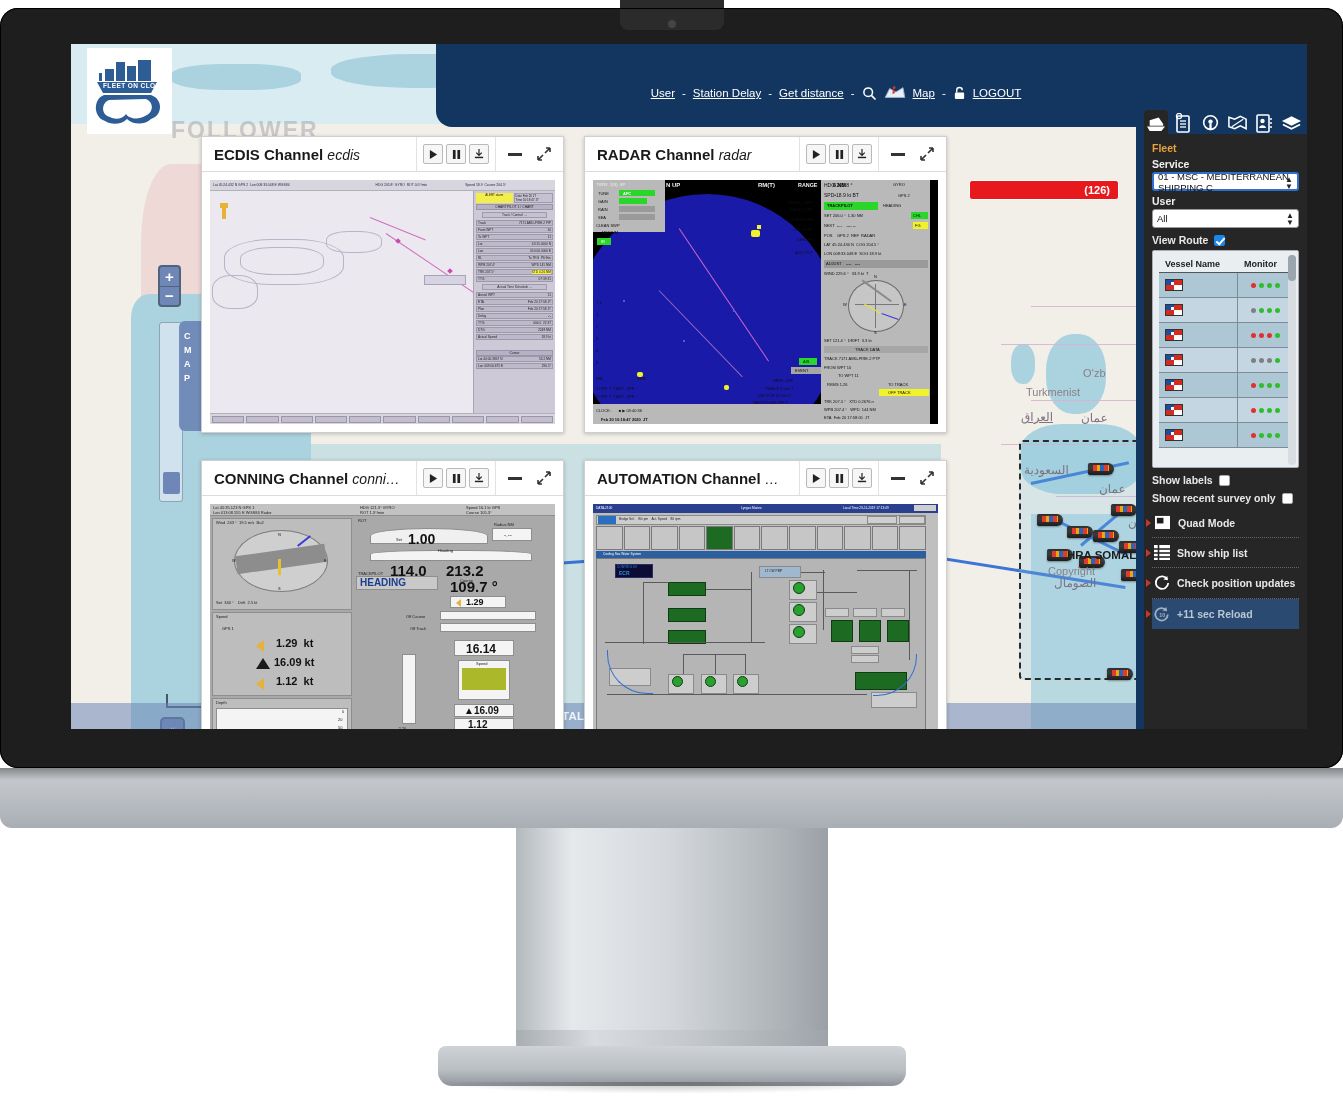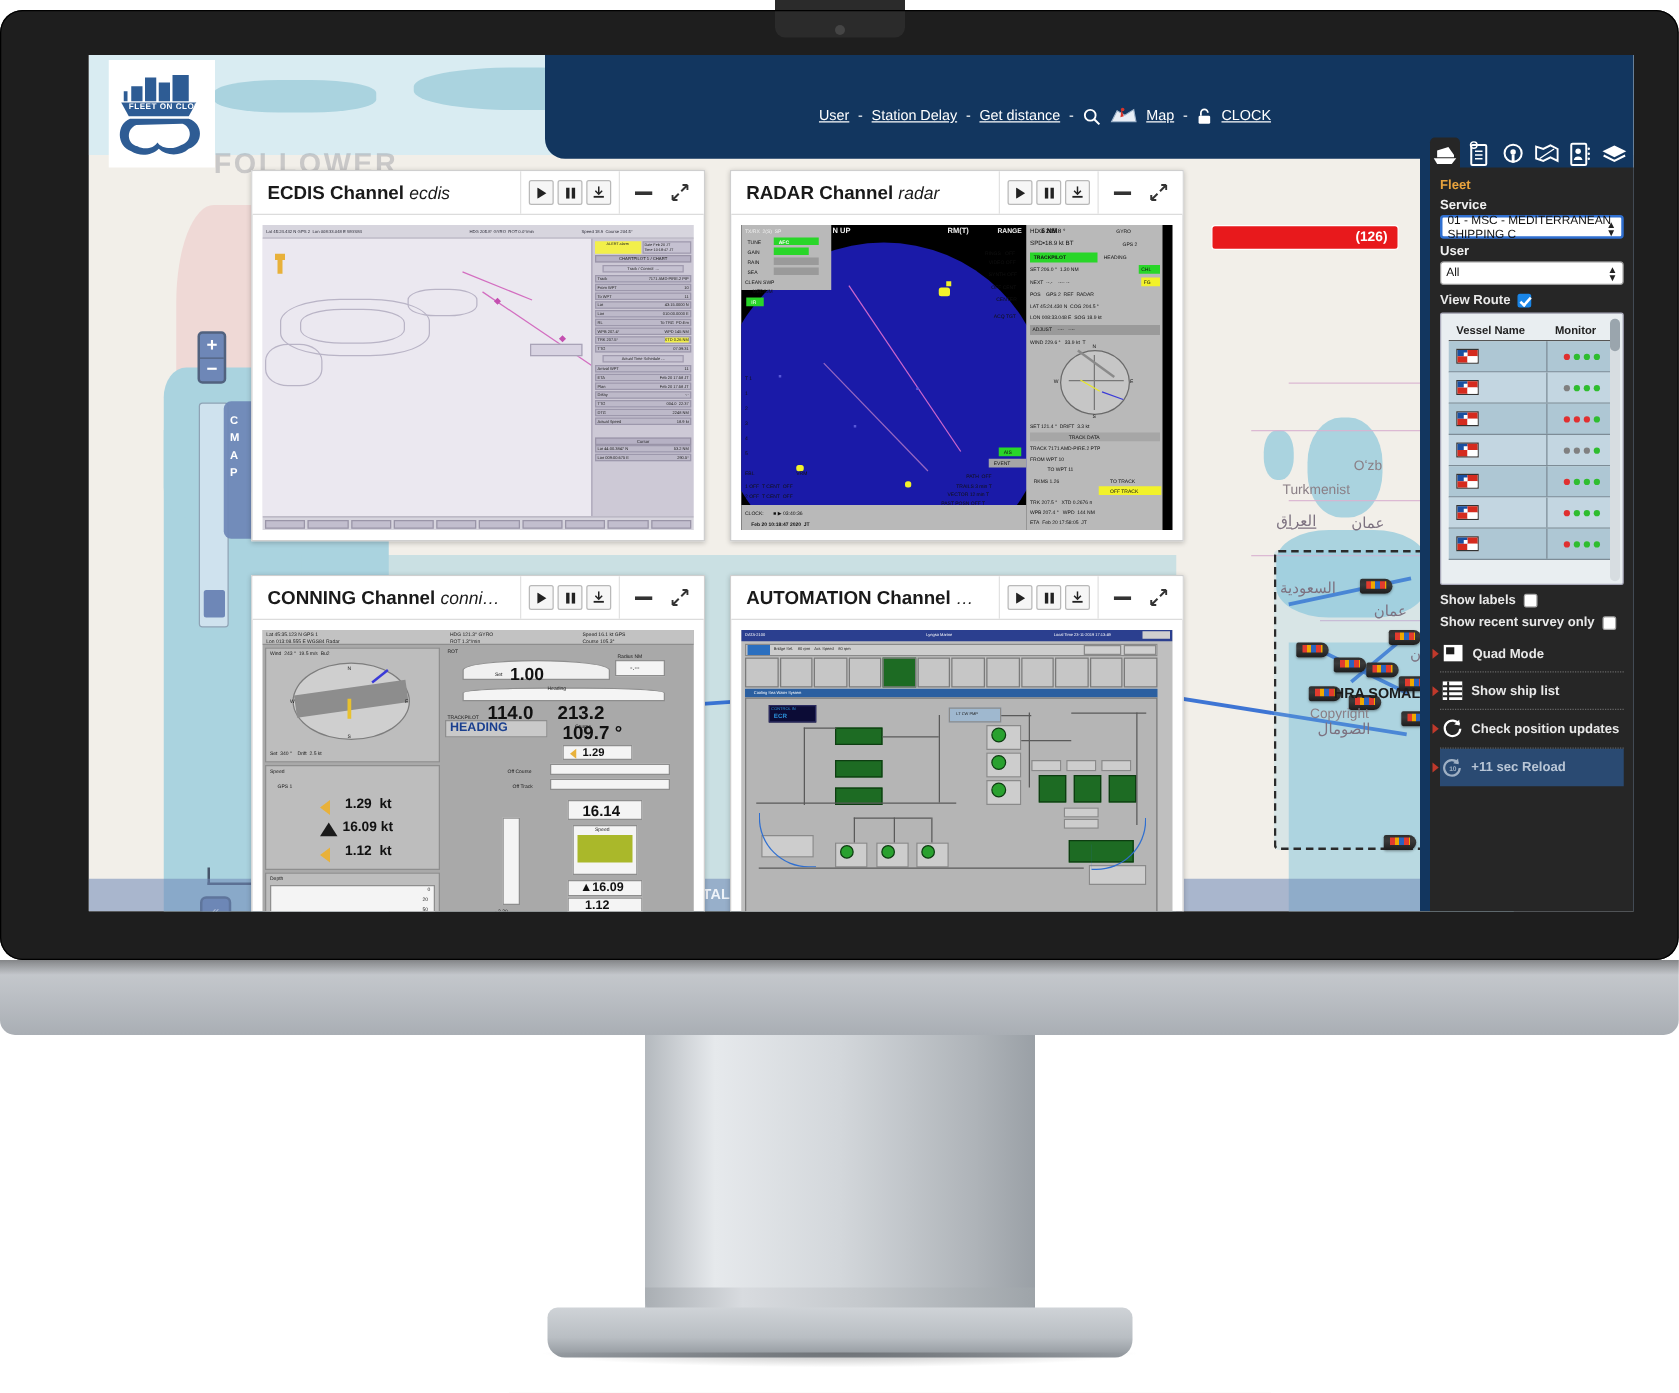--- a/index.html
+++ b/index.html
@@ -510,21 +510,21 @@
           </svg>
         </span>
         <a href="#">Map</a>
         <span>-</span>
         <span style="display:inline-flex;">
           <svg width="13" height="14" viewBox="0 0 14 15">
               <path d="M4 7 V4.5 a3 3 0 0 1 6 0" fill="none" stroke="#fff" stroke-width="1.5"></path>
               <rect x="2" y="7" width="10" height="7" rx="1.2" fill="#fff"></rect>
             </svg>
         </span>
-        <a href="#">CLOCK</a>
+        <a href="#">LOGOUT</a>
       </div>
       <div class="tb-row3 hide-topbar">Hide topbar</div>
     </div>
 
     <div class="sidebar">
 
       <div class="sidebar-tabs">
         <div class="sb-tab active">
           <svg width="22" height="18" viewBox="0 0 24 20">
             <path d="M2 14 L22 14 L18 19 L5 19 Z" fill="#fff"></path>

